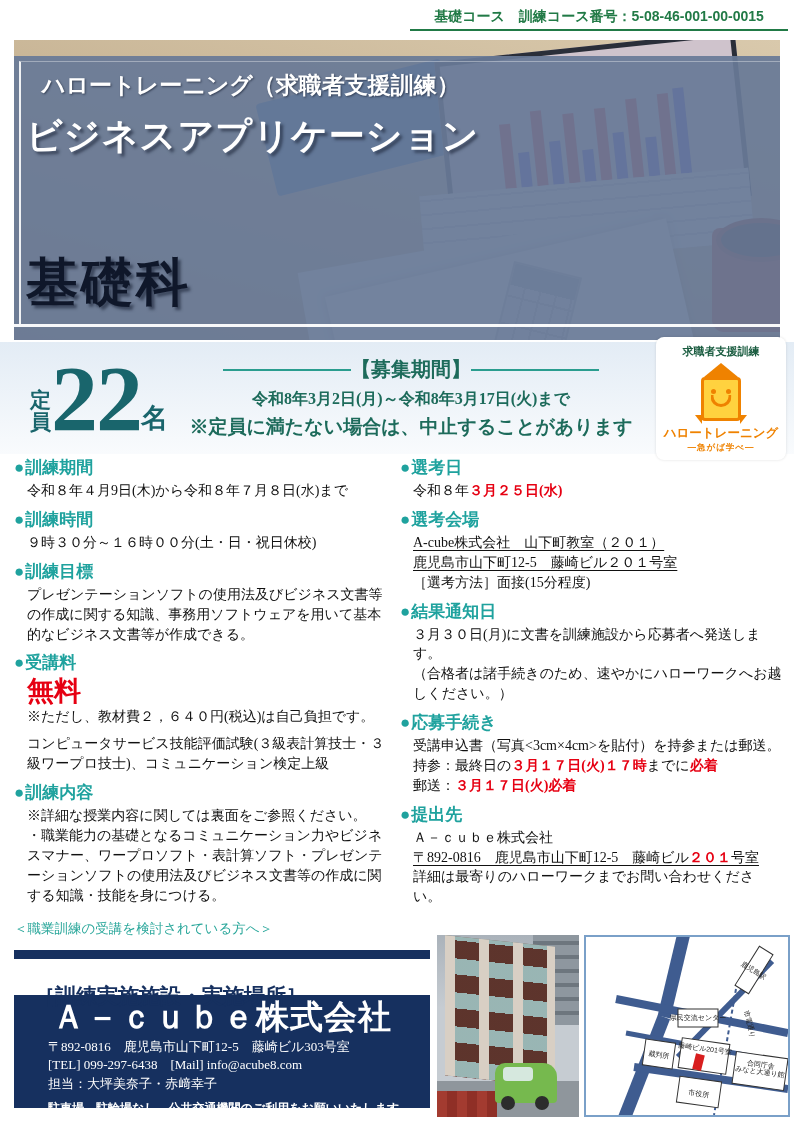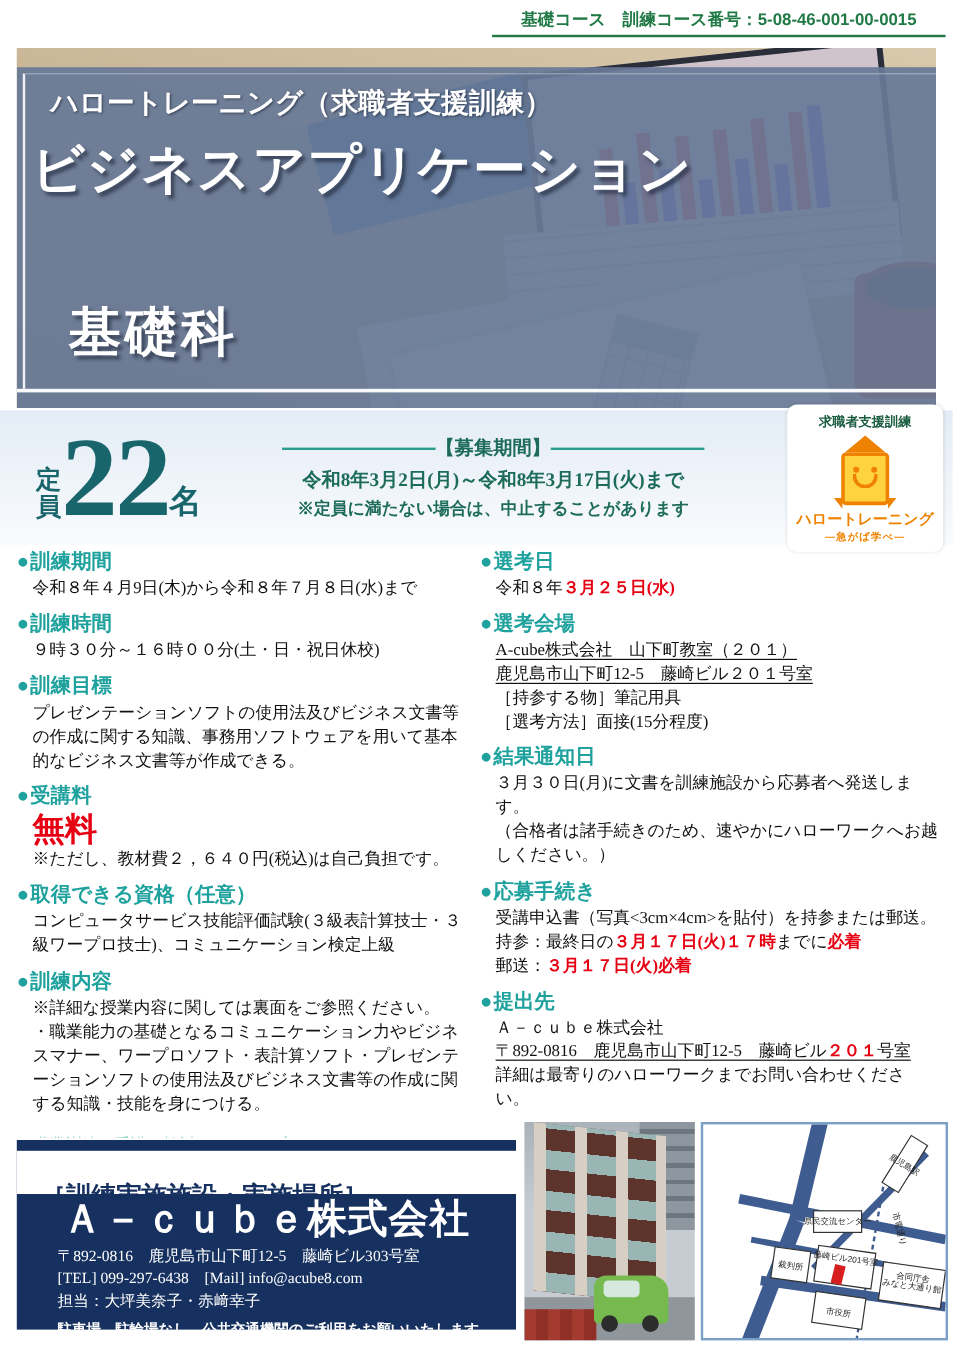--- a/index.html
+++ b/index.html
@@ -24,38 +24,38 @@
   .ph-paper1{position:absolute;left:330px;top:215px;width:350px;height:210px;background:#f6f8fa;transform:rotate(-13deg);box-shadow:0 0 8px rgba(0,0,0,.25);}
   .ph-calc{position:absolute;left:488px;top:228px;width:66px;height:88px;background:#dfe3e8;border:2px solid #b7bcc4;transform:rotate(14deg);
     background-image:linear-gradient(#9aa6b5 0 22px,transparent 22px),repeating-linear-gradient(0deg,transparent 0 26px,#b7bcc4 26px 28px),repeating-linear-gradient(90deg,transparent 0 14px,#b7bcc4 14px 16px);}
   .ph-mug{position:absolute;left:698px;top:188px;width:88px;height:104px;background:#bb1f14;border-radius:8px 8px 12px 12px;}
   .ph-mug::before{content:"";position:absolute;left:4px;top:-10px;width:80px;height:34px;background:#2a1510;border-radius:50%;border:5px solid #8e150d;}
   .hero-overlay{position:absolute;left:0;top:16px;width:768px;height:284px;background:rgba(104,122,151,0.93);}
   .hero-overlay::before{content:"";position:absolute;left:5px;top:5px;right:0;bottom:16px;border-left:2px solid rgba(255,255,255,.9);border-top:1px solid rgba(255,255,255,.35);}
   .hero-overlay::after{content:"";position:absolute;left:0;right:0;bottom:13px;height:3px;background:rgba(255,255,255,.95);}
   .hero-tagline{position:absolute;left:28px;top:14px;color:#fff;font-weight:bold;font-size:23px;
     font-family:"Liberation Sans","DejaVu Sans",sans-serif;text-shadow:1px 1px 2px rgba(30,40,60,.7);}
-  .hero-title1{position:absolute;left:12px;top:56px;color:#fff;font-weight:bold;font-size:44px;letter-spacing:1px;
+  .hero-title1{position:absolute;left:12px;top:56px;color:#fff;font-weight:bold;font-size:36px;letter-spacing:1px;
     font-family:Liberation Serif, serif;text-shadow:3px 3px 3px rgba(30,40,60,.65);}
-  .hero-title2{position:absolute;left:12px;top:192px;color:#ffffff;font-weight:bold;font-size:44px;letter-spacing:3px;
-    font-family:"Liberation Sans","DejaVu Sans",sans-serif;text-shadow:3px 3px 3px rgba(30,40,60,.65);margin-left:31px;}
+  .hero-title2{position:absolute;left:12px;top:192px;color:#0f172a;font-weight:bold;font-size:52px;letter-spacing:3px;
+    font-family:"Liberation Sans","DejaVu Sans",sans-serif;text-shadow:3px 3px 3px rgba(30,40,60,.65);}
 
   
   .cap-band{position:absolute;left:0;top:342px;width:794px;height:112px;background:linear-gradient(180deg,#e3ecf5,#f9fbfd);
     display:flex;align-items:center;}
   .capacity{display:flex;align-items:center;margin-left:30px;color:#19656c;}
   .cap-prefix{display:flex;flex-direction:column;font-size:21px;font-weight:bold;line-height:1.05;margin-top:26px;}
   .cap-number{font-size:94px;font-weight:bold;line-height:.9;letter-spacing:-2px;font-family:Liberation Serif, serif;}
   .cap-suffix{font-size:27px;font-weight:bold;align-self:flex-end;margin-bottom:4px;}
   .recruit{flex:1;text-align:center;color:#1d6b5b;margin-left:8px;}
-  .recruit-head{display:flex;align-items:center;justify-content:center;gap:0;font-weight:bold;font-size:16px;
+  .recruit-head{display:flex;align-items:center;justify-content:center;gap:0;font-weight:bold;font-size:20px;
     font-family:"Liberation Sans","DejaVu Sans",sans-serif;}
   .recruit-head .rule{display:inline-block;width:128px;height:2px;background:#2a9d8f;}
   .recruit-period{font-size:16px;font-weight:bold;margin-top:6px;}
-  .recruit-note{font-size:14px;font-weight:bold;margin-top:4px;}
+  .recruit-note{font-size:19px;font-weight:bold;margin-top:4px;}
   .logo-card{width:122px;background:#fff;border-radius:8px;margin:0 8px 0 10px;padding:7px 4px 6px;text-align:center;box-shadow:0 0 3px rgba(0,0,0,.12);}
   .logo-top{font-size:11px;font-weight:bold;color:#1a5c40;font-family:"Liberation Sans","DejaVu Sans",sans-serif;}
   .rocket{position:relative;width:34px;height:38px;background:#ffd23f;border:3px solid #ef8200;border-radius:4px;margin:18px auto 4px;}
   .rocket::before{content:"";position:absolute;top:-17px;left:50%;transform:translateX(-50%);
     border-left:17px solid transparent;border-right:17px solid transparent;border-bottom:14px solid #ef8200;}
   .rocket .eye{position:absolute;top:9px;width:5px;height:5px;border-radius:50%;background:#ef8200;}
   .rocket .eye.l{left:7px;} .rocket .eye.r{right:7px;}
   .rocket .mouth{position:absolute;top:15px;left:50%;transform:translateX(-50%);width:15px;height:9px;
     border:3px solid #ef8200;border-top:none;border-radius:0 0 12px 12px;}
   .rocket .fin{position:absolute;bottom:-6px;width:0;height:0;border-top:9px solid #ef8200;}
@@ -183,21 +183,20 @@
       <div class="sec">
         <h3 class="sec-h"><span class="bullet">●</span><span>訓練目標</span></h3>
         <p class="sec-b">プレゼンテーションソフトの使用法及びビジネス文書等の作成に関する知識、事務用ソフトウェアを用いて基本的なビジネス文書等が作成できる。</p>
       </div>
       <div class="sec">
         <h3 class="sec-h"><span class="bullet">●</span><span>受講料</span></h3>
         <p class="free">無料</p>
         <p class="sec-b">※ただし、教材費２，６４０円(税込)は自己負担です。</p>
       </div>
       <div class="sec">
-        <h3 class="sec-h"><span class="bullet">●</span><span>取得できる資格（任意）</span></h3>
         <p class="sec-b">コンピュータサービス技能評価試験(３級表計算技士・３級ワープロ技士)、コミュニケーション検定上級</p>
       </div>
       <div class="sec">
         <h3 class="sec-h"><span class="bullet">●</span><span>訓練内容</span></h3>
         <p class="sec-b">※詳細な授業内容に関しては裏面をご参照ください。</p>
         <p class="sec-b">・職業能力の基礎となるコミュニケーション力やビジネスマナー、ワープロソフト・表計算ソフト・プレゼンテーションソフトの使用法及びビジネス文書等の作成に関する知識・技能を身につける。</p>
       </div>
       <div class="advice">
         <p>＜職業訓練の受講を検討されている方へ＞</p>
 
@@ -206,21 +205,20 @@
 
     <div class="col-right">
       <div class="sec">
         <h3 class="sec-h"><span class="bullet">●</span><span>選考日</span></h3>
         <p class="sec-b"><span>令和８年</span><span class="redbold">３月２５日(水)</span></p>
       </div>
       <div class="sec">
         <h3 class="sec-h"><span class="bullet">●</span><span>選考会場</span></h3>
         <p class="sec-b uline">A-cube株式会社　山下町教室（２０１）</p>
         <p class="sec-b uline">鹿児島市山下町12-5　藤崎ビル２０１号室</p>
-        <p class="sec-b">［持参する物］筆記用具</p>
         <p class="sec-b">［選考方法］面接(15分程度)</p>
       </div>
       <div class="sec">
         <h3 class="sec-h"><span class="bullet">●</span><span>結果通知日</span></h3>
         <p class="sec-b">３月３０日(月)に文書を訓練施設から応募者へ発送します。</p>
         <p class="sec-b">（合格者は諸手続きのため、速やかにハローワークへお越しください。）</p>
       </div>
       <div class="sec">
         <h3 class="sec-h"><span class="bullet">●</span><span>応募手続き</span></h3>
         <p class="sec-b">受講申込書（写真&lt;3cm×4cm&gt;を貼付）を持参または郵送。</p>

